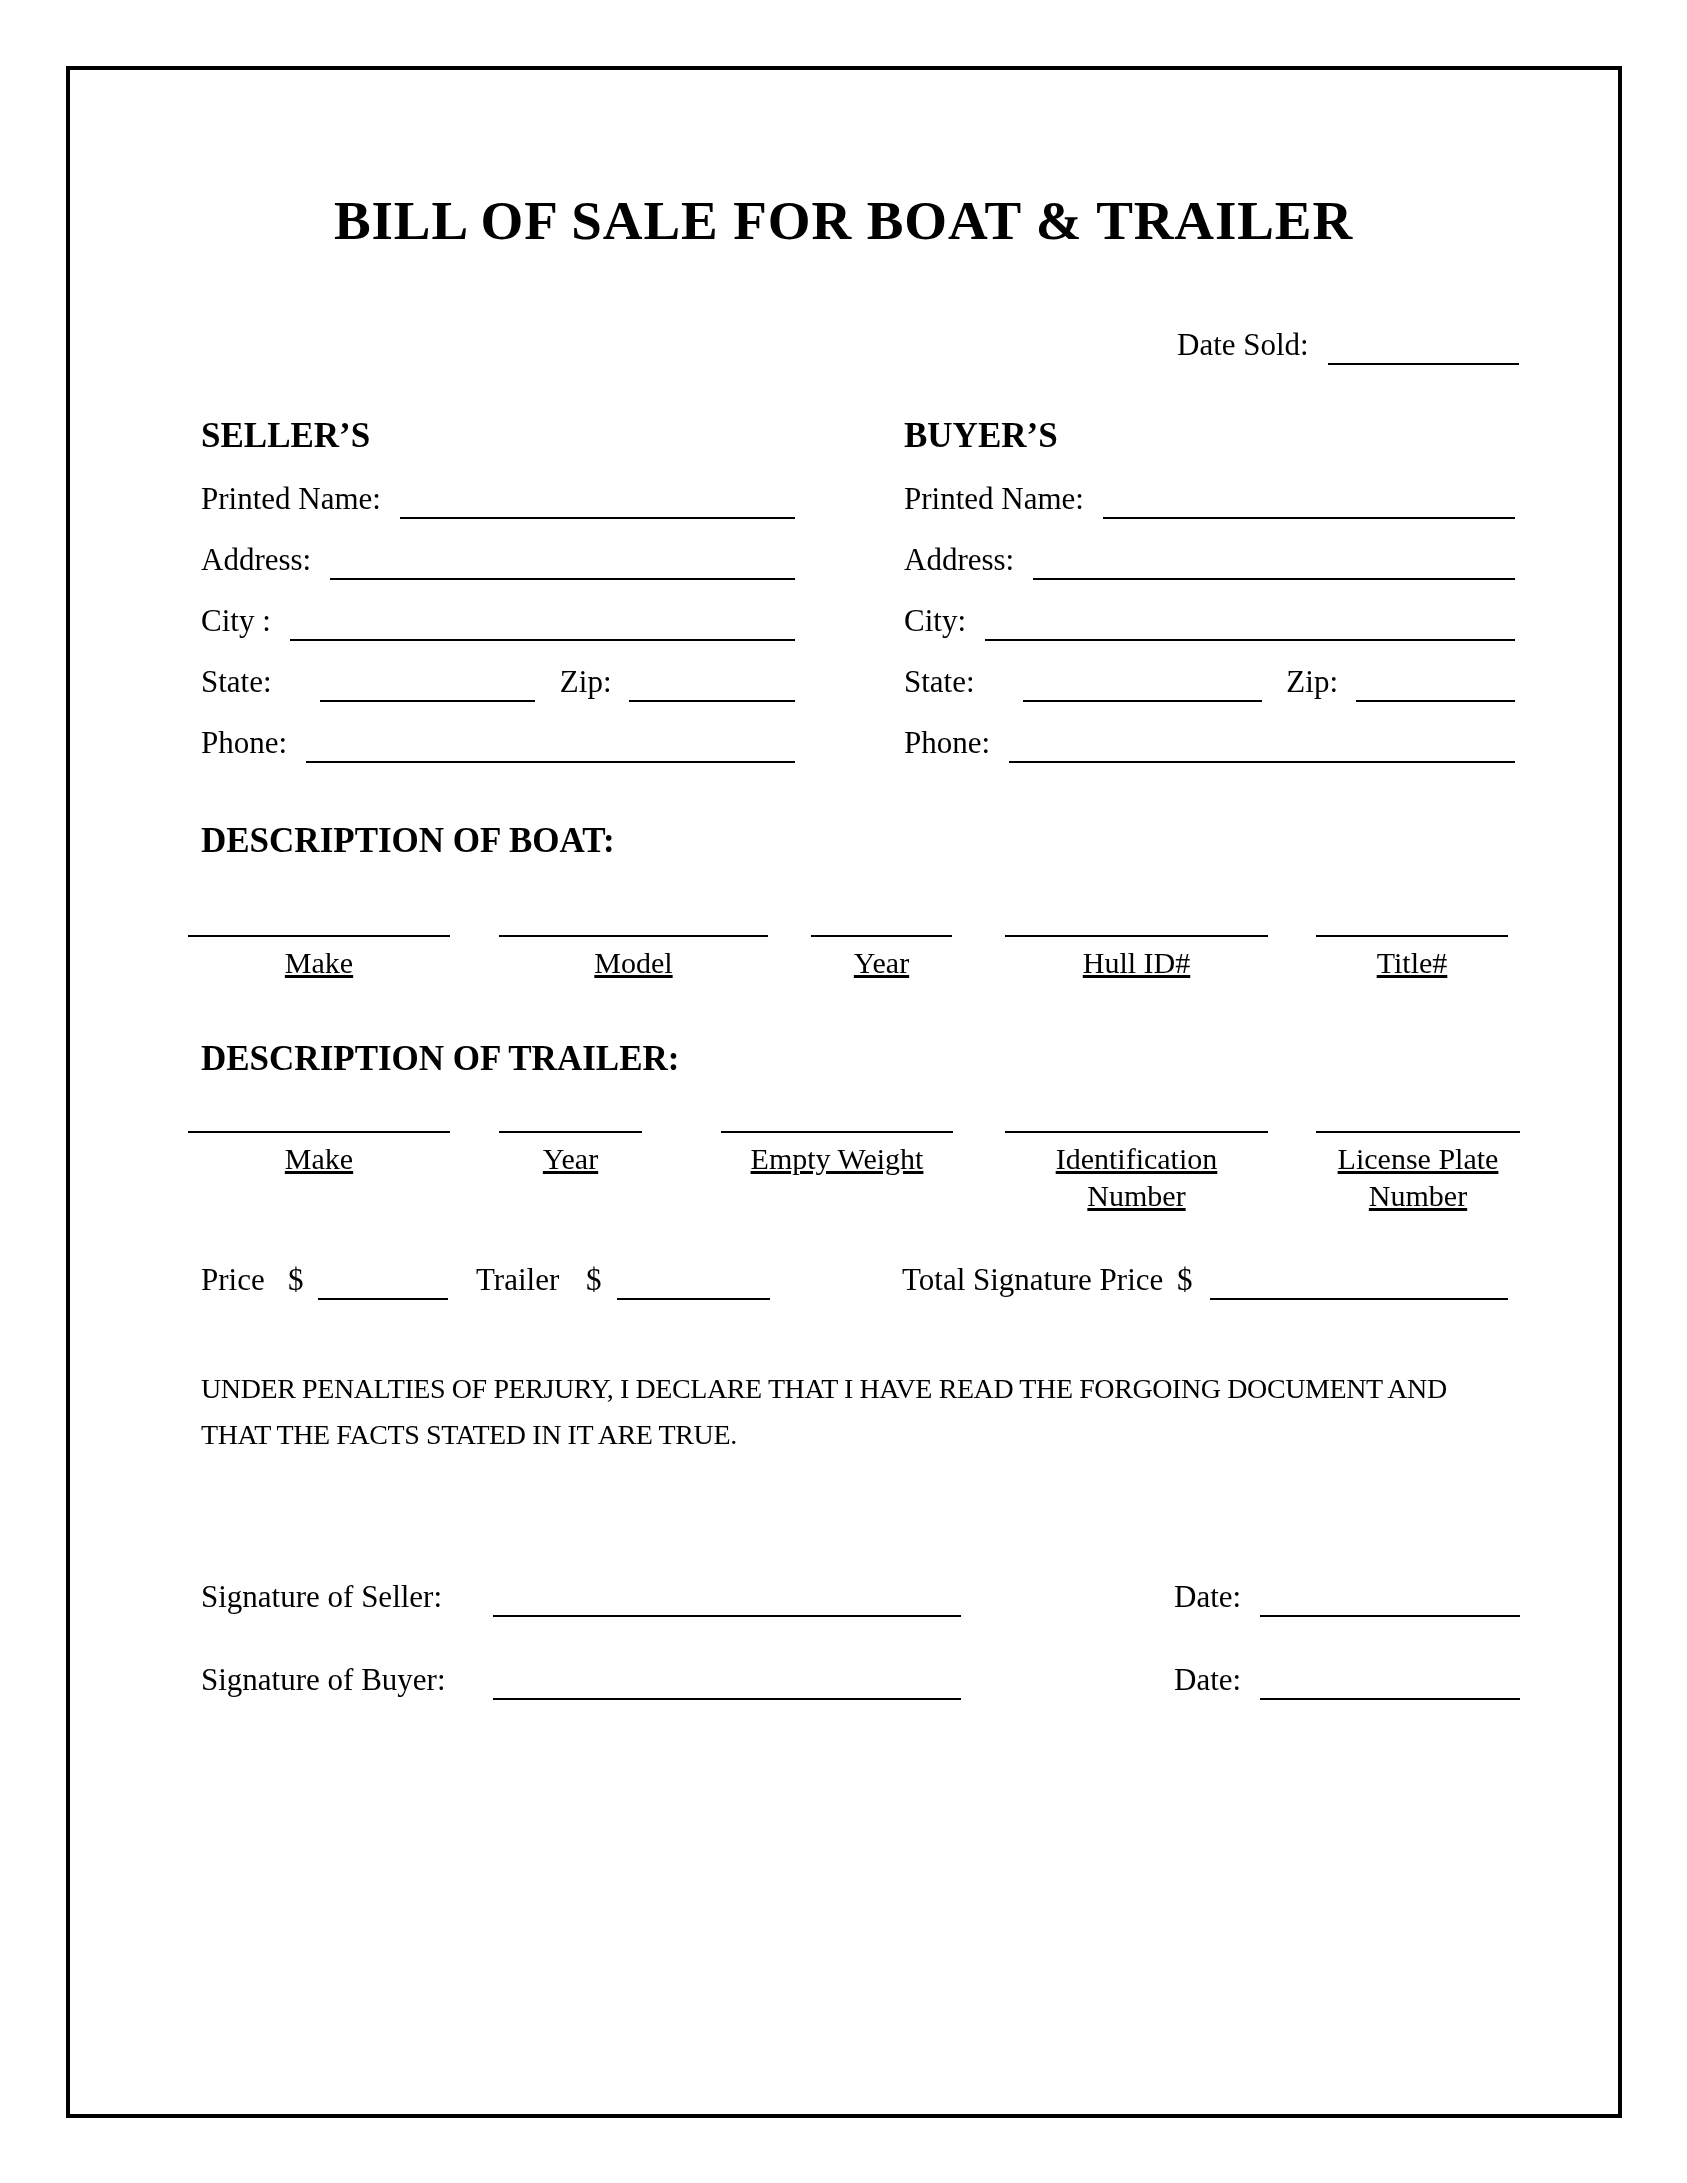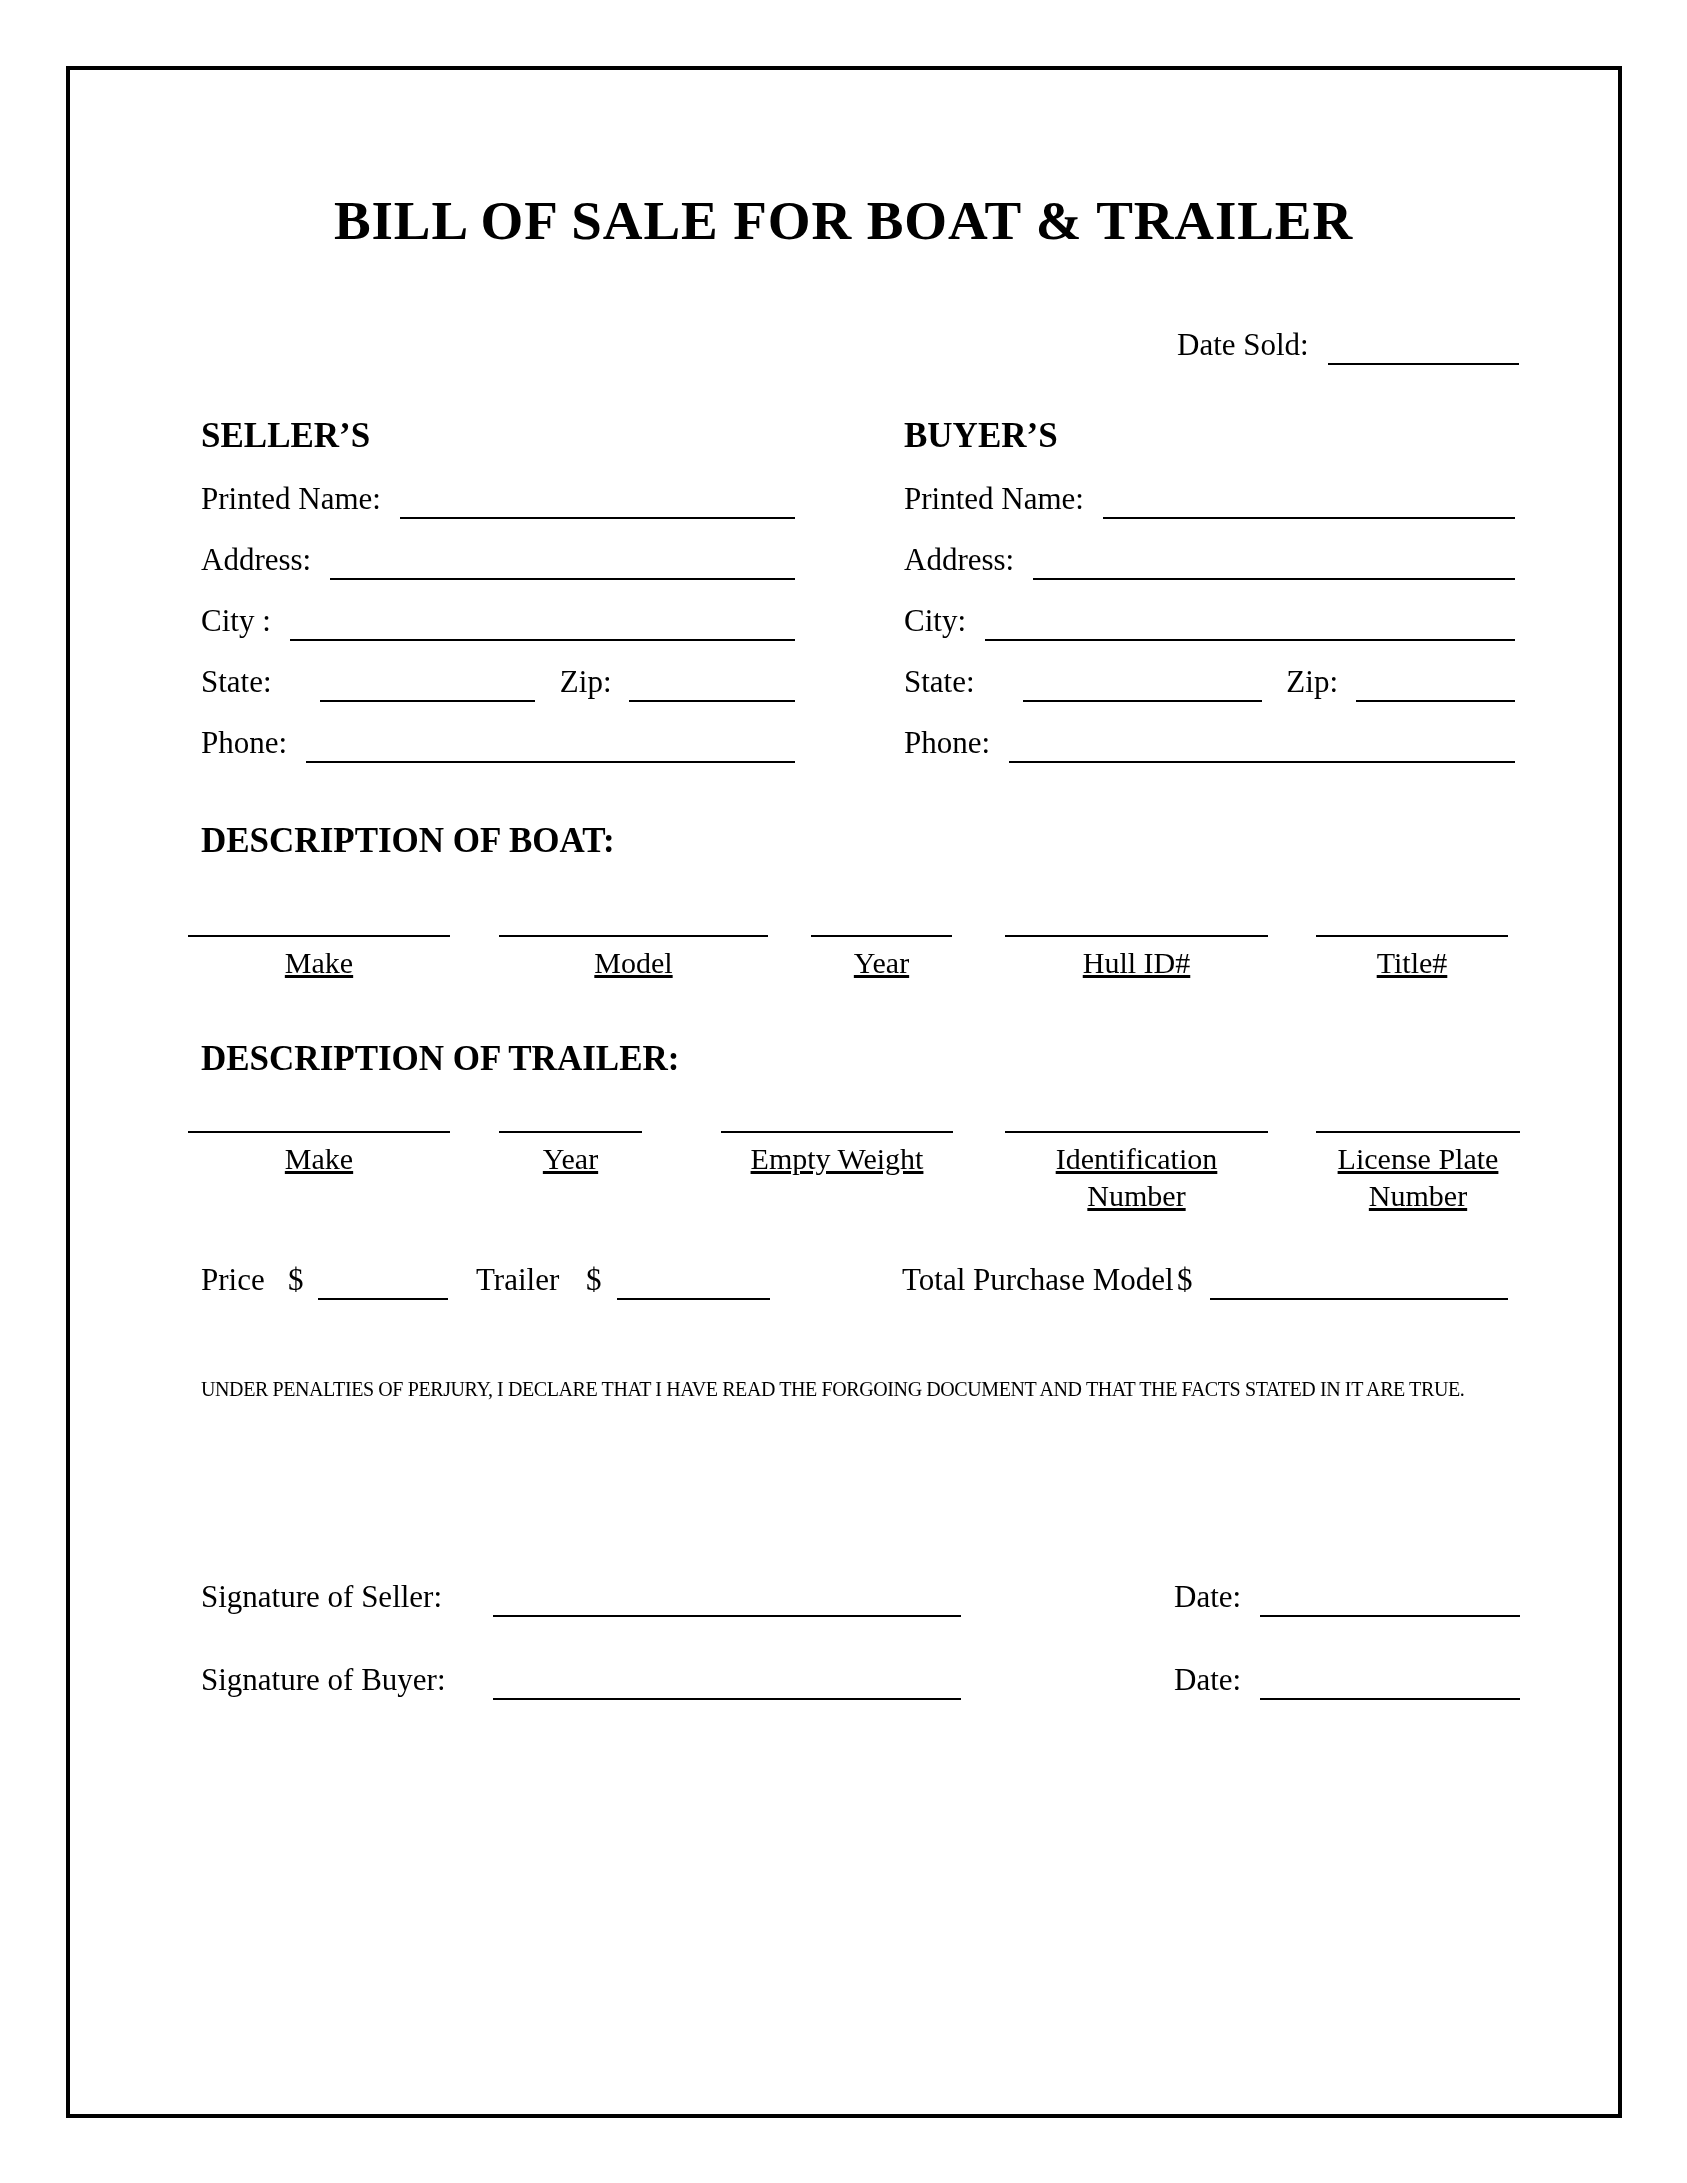--- a/index.html
+++ b/index.html
@@ -24,21 +24,21 @@
   .hdr{position:absolute;font-size:35px;font-weight:bold;line-height:38px;white-space:pre;}
   .row{position:absolute;display:flex;height:40px;}
   .fill{flex:1;border-bottom:2.6px solid #000;margin-left:19px;}
   .date-row{position:absolute;left:1177px;top:325px;display:flex;height:40px;width:342px;}
   .field{position:absolute;border-top:2.6px solid #000;text-align:center;
          font-size:30px;line-height:37px;padding-top:7px;text-decoration:underline;}
   .abs-lbl{position:absolute;font-size:31px;line-height:40px;white-space:pre;}
   .pline{position:absolute;top:38px;border-top:2.6px solid #000;height:0;}
   .para{
     position:absolute;left:201px;top:1366px;width:1301px;
-    font-size:20px;line-height:46px;letter-spacing:-0.4px;
+    font-size:28px;line-height:46px;letter-spacing:-0.4px;
   }
   .sigrow{position:absolute;left:201px;width:1323px;height:42px;}
 </style>
 </head>
 <body>
 
 <div class="page">
   <div class="frame"></div>
 
   <h1 class="title">BILL OF SALE FOR BOAT &amp; TRAILER</h1>
@@ -136,21 +136,21 @@
 
   <div style="position:absolute;left:201px;top:1260px;width:1310px;height:44px;">
     <span class="abs-lbl" style="left:0;top:0;">Price</span>
     <span class="abs-lbl" style="left:87px;top:0;">$</span>
     <span class="pline" style="left:117px;width:130px;"></span>
 
     <span class="abs-lbl" style="left:275px;top:0;">Trailer</span>
     <span class="abs-lbl" style="left:385px;top:0;">$</span>
     <span class="pline" style="left:416px;width:153px;"></span>
 
-    <span class="abs-lbl" style="left:701px;top:0;">Total Purchase Model</span>
+    <span class="abs-lbl" style="left:701px;top:0;">Total Signature Price</span>
     <span class="abs-lbl" style="left:976px;top:0;">$</span>
     <span class="pline" style="left:1009px;width:298px;"></span>
   </div>
 
   <div class="para">UNDER PENALTIES OF PERJURY, I DECLARE THAT I HAVE READ THE FORGOING DOCUMENT AND THAT THE FACTS STATED IN IT ARE TRUE.</div>
 
   <div class="sigrow" style="top:1577px;">
     <span class="abs-lbl" style="left:0;top:0;">Signature of Seller:</span>
     <span class="pline" style="left:292px;width:468px;"></span>
     <span class="abs-lbl" style="left:973px;top:0;">Date:</span>

